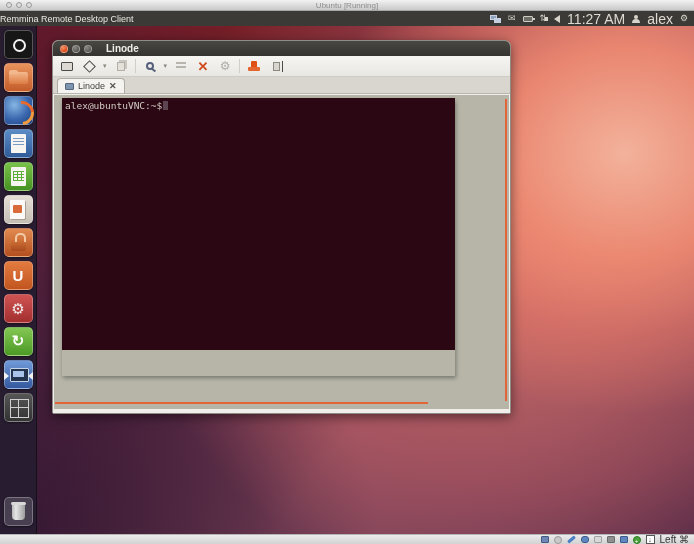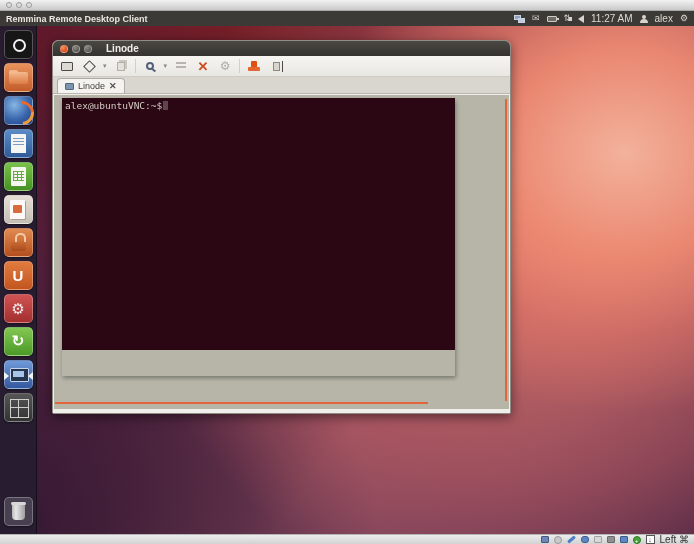--- a/index.html
+++ b/index.html
@@ -11,36 +11,36 @@
   .vbox-titlebar { position:absolute; left:0; top:0; width:694px; height:11px;
     background:linear-gradient(#f2f2f2,#c9c9c9); border-bottom:1px solid #a8a8a8;
     display:flex; align-items:center; }
   .traffic { display:flex; gap:4px; margin-left:6px; }
   .traffic span { width:6px; height:6px; border-radius:50%; border:1px solid #9b9b9b; background:#dcdcdc; }
   .vbox-title { position:absolute; left:0; right:0; text-align:center; font-size:8px; color:#8d8d8d; }
 
   
   .menubar { position:absolute; left:0; top:11px; width:694px; height:15px; background:#3b3a36;
     display:flex; align-items:center; color:#dfdbd2; font-size:9px; }
-  .menubar .app-title { font-weight:bold; margin-left:6px; color:#eae7df; }
+  .menubar .app-title { font-weight:normal; color:#eae7df; }
   .tray { margin-left:auto; display:flex; align-items:center; gap:7px; margin-right:6px; }
   .tray .glyph { font-size:9px; color:#d8d4cb; line-height:1; }
   .screens-icon { position:relative; width:11px; height:8px; }
   .screens-icon i { position:absolute; width:7px; height:5px; background:#8fa3c0; border:1px solid #c9d2e2; }
   .screens-icon i:first-child { left:0; top:0; }
   .screens-icon i:last-child { right:0; bottom:0; background:#c2cde0; }
   .battery-icon { width:10px; height:6px; border:1px solid #cfccc4; border-radius:1px; position:relative; background:#6e6c66; }
   .battery-icon::after { content:""; position:absolute; right:-3px; top:1px; width:2px; height:2px; background:#cfccc4; }
   .speaker-icon { width:0; height:0; border-top:4px solid transparent; border-bottom:4px solid transparent;
     border-right:6px solid #d8d4cb; position:relative; }
   .speaker-icon::before { content:""; position:absolute; left:-9px; top:-2px; width:3px; height:4px; background:#d8d4cb; }
   .person-icon { width:8px; height:8px; position:relative; }
   .person-icon::before { content:""; position:absolute; left:2px; top:0; width:4px; height:4px; border-radius:50%; background:#d8d4cb; }
   .person-icon::after { content:""; position:absolute; left:0; bottom:0; width:8px; height:4px; border-radius:4px 4px 0 0; background:#d8d4cb; }
-  .clock { font-size:10px; }
+  .clock { font-size:14px; }
 
   
   .desktop { position:absolute; left:0; top:26px; width:694px; height:508px;
     background:
       radial-gradient(ellipse 300px 260px at 90% 25%, rgba(246,182,158,.95) 0%, rgba(240,140,115,.9) 40%, rgba(230,120,105,.5) 70%, transparent 100%),
       radial-gradient(ellipse 480px 420px at 78% 45%, rgba(226,122,106,.8) 0%, rgba(205,100,100,.45) 55%, transparent 85%),
       radial-gradient(ellipse 520px 260px at 35% 0%, rgba(122,30,35,.85) 0%, rgba(100,25,40,.45) 55%, transparent 80%),
       radial-gradient(ellipse 420px 330px at 0% 100%, rgba(48,22,48,.9) 0%, rgba(58,28,56,.5) 60%, transparent 90%),
       linear-gradient(125deg, #4c1530 0%, #5c2742 35%, #8a4a5e 60%, #6d3a56 80%, #4a2544 100%); }
 
@@ -163,20 +163,21 @@
 <body>
 
 <div id="screen">
 
   <div class="vbox-titlebar">
     <div class="traffic">
       <span></span>
       <span></span>
       <span></span>
     </div>
+    <div class="vbox-title">Ubuntu [Running]</div>
   </div>
 
   <div class="menubar">
     <span class="app-title">Remmina Remote Desktop Client</span>
     <div class="tray">
       <span class="screens-icon">
           <i></i>
           <i></i>
         </span>
       <span class="glyph">✉</span>

